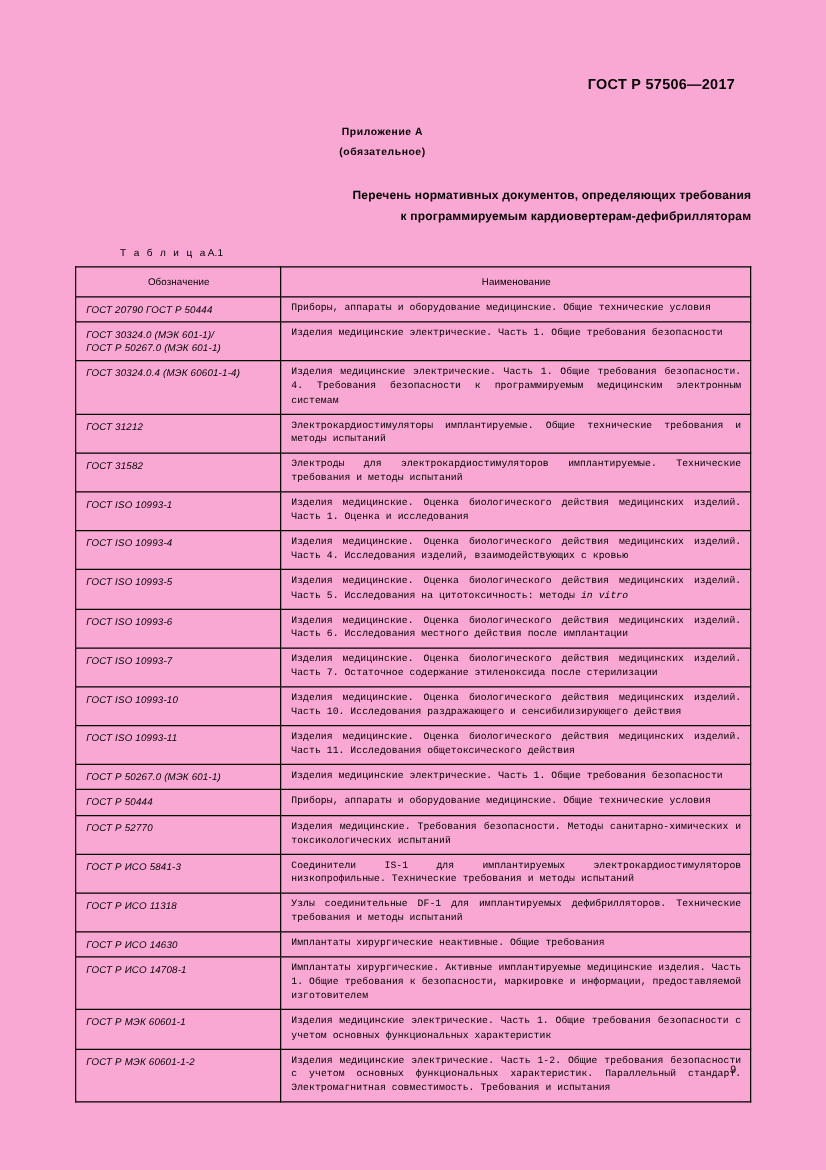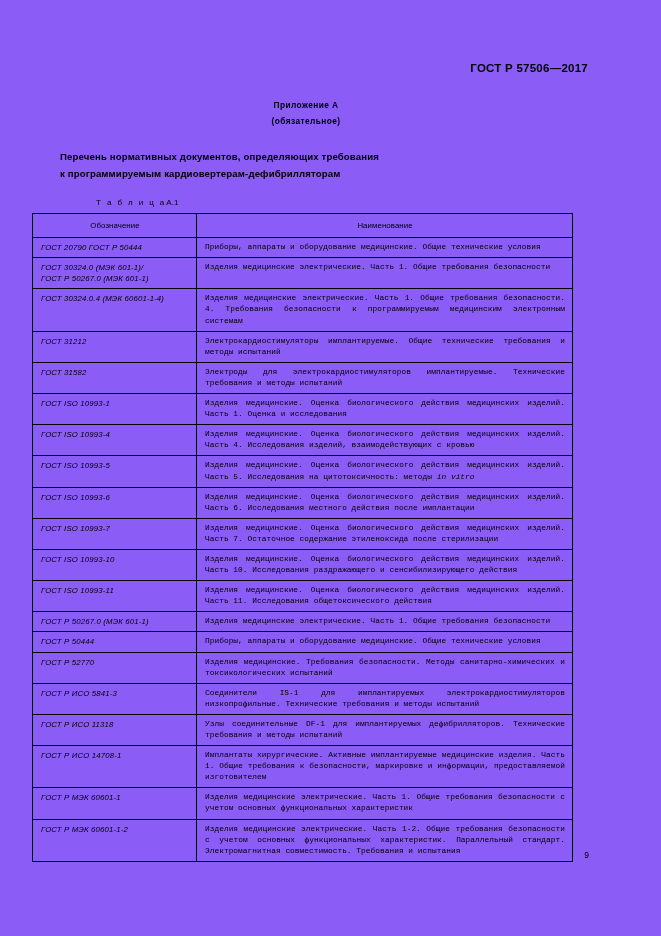--- a/index.html
+++ b/index.html
@@ -11,21 +11,21 @@
     width: 661px;
     height: 936px;
     position: relative;
     font-family: "Liberation Sans", sans-serif;
     color: #000000;
     overflow: hidden;
   }
   .page {
     position: absolute;
     inset: 0;
-    background: #8b5cf6;
+    background: #f9a8d4;
   }
 
   
   .doc-header {
     position: absolute;
     top: 62px;
     right: 73px;
     font-size: 11.5px;
     font-weight: bold;
     letter-spacing: 0.25px;
@@ -46,21 +46,21 @@
     letter-spacing: 0.45px;
     line-height: 15.5px;
   }
 
   
   .annex-title {
     position: absolute;
     top: 149px;
     left: 60px;
     width: 541px;
-    text-align: left;
+    text-align: right;
     font-size: 9.6px;
     font-weight: bold;
     line-height: 16.5px;
     letter-spacing: 0.15px;
   }
 
   
   .table-label {
     position: absolute;
     top: 198px;
@@ -70,21 +70,21 @@
     margin-left: 48px;
   }
   .table-label .tl-num {
     letter-spacing: 0.2px;
   }
 
   
   .std-table {
     position: absolute;
     top: 213px;
-    left: 32px;
+    left: 60px;
     width: 540px;
     border-collapse: collapse;
     table-layout: fixed;
   }
   .std-table td, .std-table th {
     border: 0.8px solid #000000;
     vertical-align: top;
     padding: 4px 7px 4px 8px;
     font-size: 7.8px;
     line-height: 11.1px;
@@ -217,20 +217,24 @@
         </tr>
         <tr>
           <td class="desig">ГОСТ Р ИСО 5841-3</td>
           <td class="name">Соединители IS-1 для имплантируемых электрокардиостимуляторов низкопрофильные. Технические требования и методы испытаний</td>
         </tr>
         <tr>
           <td class="desig">ГОСТ Р ИСО 11318</td>
           <td class="name">Узлы соединительные DF-1 для имплантируемых дефибрилляторов. Технические требования и методы испытаний</td>
         </tr>
         <tr>
+          <td class="desig">ГОСТ Р ИСО 14630</td>
+          <td class="name">Имплантаты хирургические неактивные. Общие требования</td>
+        </tr>
+        <tr>
           <td class="desig">ГОСТ Р ИСО 14708-1</td>
           <td class="name">Имплантаты хирургические. Активные имплантируемые медицинские изделия. Часть 1. Общие требования к безопасности, маркировке и информации, предоставляемой изготовителем</td>
         </tr>
         <tr>
           <td class="desig">ГОСТ Р МЭК 60601-1</td>
           <td class="name">Изделия медицинские электрические. Часть 1. Общие требования безопасности с учетом основных функциональных характеристик</td>
         </tr>
         <tr>
           <td class="desig">ГОСТ Р МЭК 60601-1-2</td>
           <td class="name">Изделия медицинские электрические. Часть 1-2. Общие требования безопасности с учетом основных функциональных характеристик. Параллельный стандарт. Электромагнитная совместимость. Требования и испытания</td>

